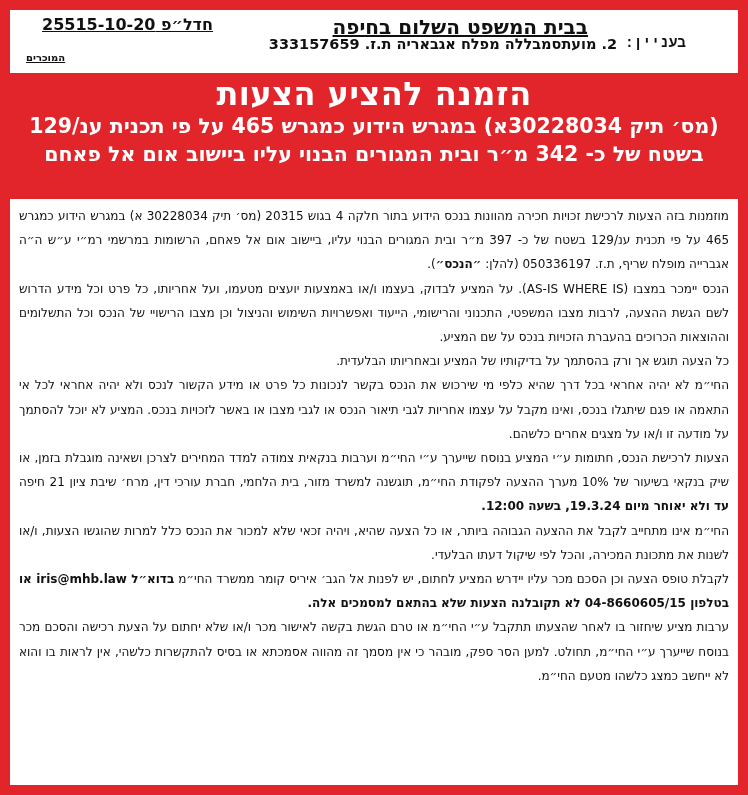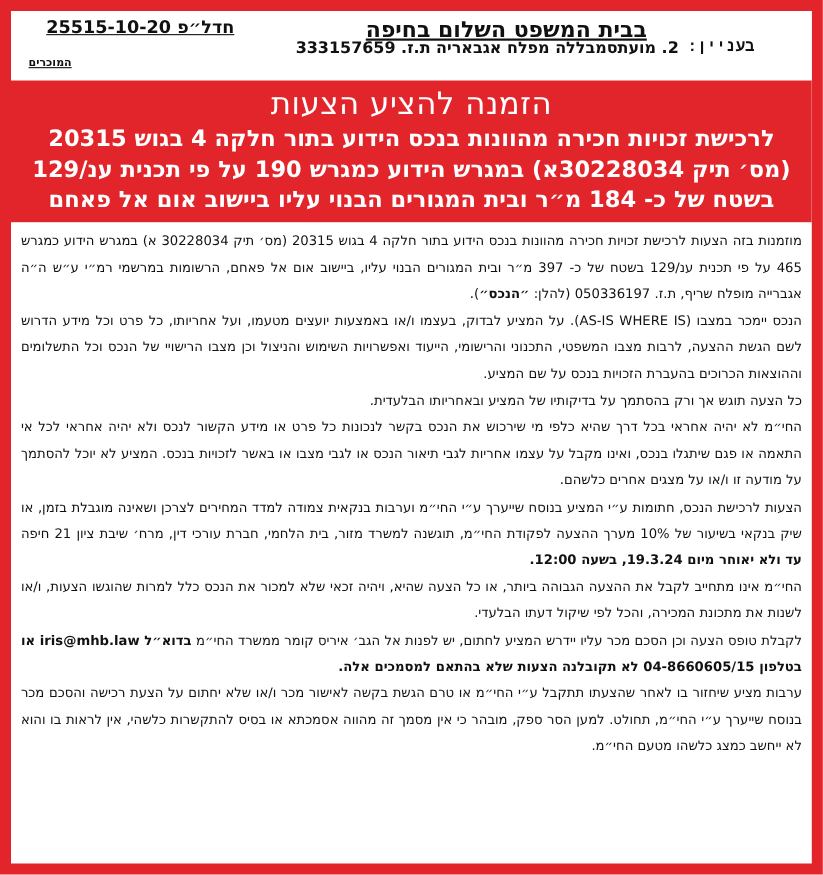--- a/index.html
+++ b/index.html
@@ -32,21 +32,21 @@
   .parties div{line-height:18px;white-space:nowrap;}
   .sellers{
     position:absolute;top:42px;left:16px;
     font-size:10px;font-weight:bold;text-decoration:underline;white-space:nowrap;
   }
   
   .banner{
     background:var(--red);color:#fff;text-align:center;
     padding:3px 6px 6px;min-height:117px;
   }
-  .banner-title{font-size:28px;font-weight:normal;line-height:37px;letter-spacing:0.5px;}
+  .banner-title{font-size:32px;font-weight:bold;line-height:37px;letter-spacing:0.5px;}
   .banner-sub div{font-size:20.5px;font-weight:bold;line-height:27.5px;}
   
   .body-text{padding:5px 9px 0;}
   .para{
     margin:0;font-size:12px;line-height:24.2px;
     text-align:justify;color:var(--ink);
   }
   .para b{font-weight:bold;}
 </style>
 </head>
@@ -62,23 +62,22 @@
       <div class="parties">
         <div>2. מועתסמבללה מפלח אגבאריה ת.ז. 333157659</div>
       </div>
     </div>
     <div class="sellers">המוכרים</div>
   </div>
 
   <div class="banner">
     <div class="banner-title">הזמנה להציע הצעות</div>
     <div class="banner-sub">
-      <div>לרכישת זכויות חכירה מהוונות בנכס הידוע בתור חלקה 4 בגוש 20315</div>
-      <div>(מס׳ תיק 30228034א) במגרש הידוע כמגרש 190 על פי תכנית ענ/129</div>
-      <div>בשטח של כ- 184 מ״ר ובית המגורים הבנוי עליו ביישוב אום אל פאחם</div>
+      <div>(מס׳ תיק 30228034א) במגרש הידוע כמגרש 465 על פי תכנית ענ/129</div>
+      <div>בשטח של כ- 342 מ״ר ובית המגורים הבנוי עליו ביישוב אום אל פאחם</div>
     </div>
   </div>
 
   <div class="body-text">
       <p class="para"><span>מוזמנות בזה הצעות לרכישת זכויות חכירה מהוונות בנכס הידוע בתור חלקה 4 בגוש 20315 (מס׳ תיק 30228034 א) במגרש הידוע כמגרש 465 על פי תכנית ענ/129 בשטח של כ- 397 מ״ר ובית המגורים הבנוי עליו, ביישוב אום אל פאחם, הרשומות במרשמי רמ״י ע״ש ה״ה אגברייה מופלח שריף, ת.ז. 050336197 (להלן: </span><b>״הנכס״</b><span>).</span></p>
       <p class="para"><span>הנכס יימכר במצבו (AS-IS WHERE IS). על המציע לבדוק, בעצמו ו/או באמצעות יועצים מטעמו, ועל אחריותו, כל פרט וכל מידע הדרוש לשם הגשת ההצעה, לרבות מצבו המשפטי, התכנוני והרישומי, הייעוד ואפשרויות השימוש והניצול וכן מצבו הרישויי של הנכס וכל התשלומים וההוצאות הכרוכים בהעברת הזכויות בנכס על שם המציע.</span></p>
       <p class="para"><span>כל הצעה תוגש אך ורק בהסתמך על בדיקותיו של המציע ובאחריותו הבלעדית.</span></p>
       <p class="para"><span>החי״מ לא יהיה אחראי בכל דרך שהיא כלפי מי שירכוש את הנכס בקשר לנכונות כל פרט או מידע הקשור לנכס ולא יהיה אחראי לכל אי התאמה או פגם שיתגלו בנכס, ואינו מקבל על עצמו אחריות לגבי תיאור הנכס או לגבי מצבו או באשר לזכויות בנכס. המציע לא יוכל להסתמך על מודעה זו ו/או על מצגים אחרים כלשהם.</span></p>
       <p class="para"><span>הצעות לרכישת הנכס, חתומות ע״י המציע בנוסח שייערך ע״י החי״מ וערבות בנקאית צמודה למדד המחירים לצרכן ושאינה מוגבלת בזמן, או שיק בנקאי בשיעור של 10% מערך ההצעה לפקודת החי״מ, תוגשנה למשרד מזור, בית הלחמי, חברת עורכי דין, מרח׳ שיבת ציון 21 חיפה </span><b>עד ולא יאוחר מיום 19.3.24, בשעה 12:00.</b></p>
       <p class="para"><span>החי״מ אינו מתחייב לקבל את ההצעה הגבוהה ביותר, או כל הצעה שהיא, ויהיה זכאי שלא למכור את הנכס כלל למרות שהוגשו הצעות, ו/או לשנות את מתכונת המכירה, והכל לפי שיקול דעתו הבלעדי.</span></p>

